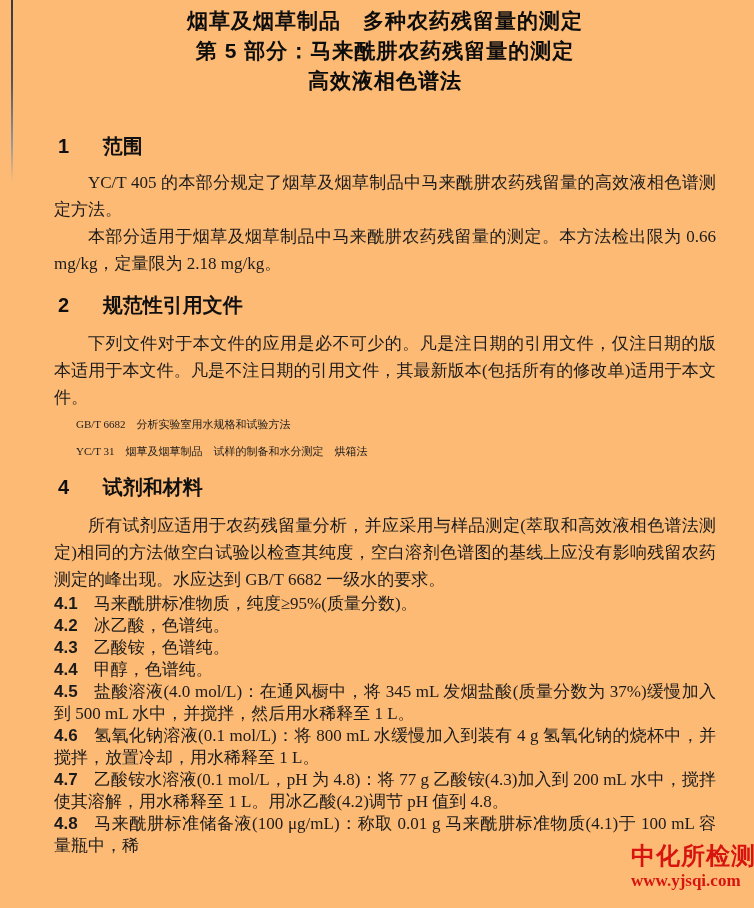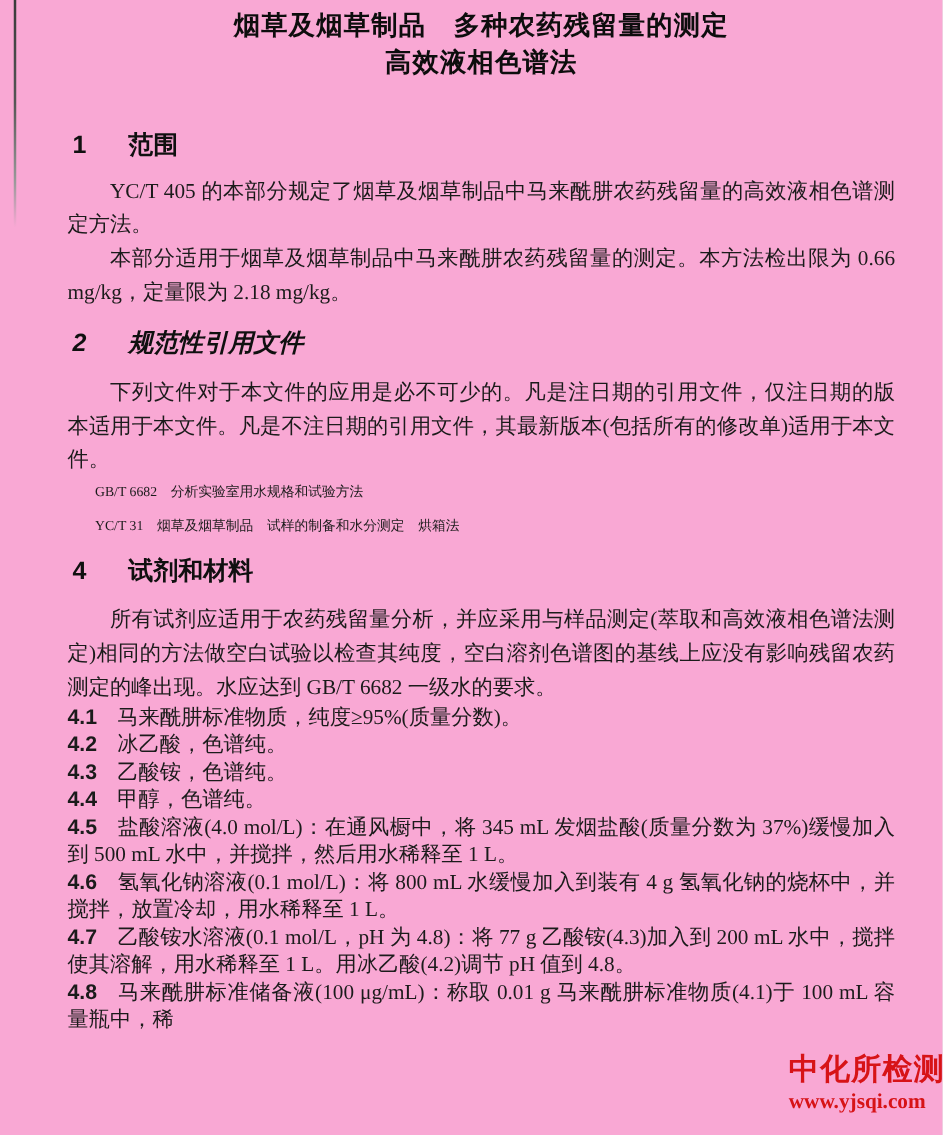--- a/index.html
+++ b/index.html
@@ -1,20 +1,20 @@
 <!DOCTYPE html>
 <html lang="zh"><head>
 <meta charset="utf-8">
 <style>
   html,body{margin:0;padding:0;background:#e9e9e9;}
   .page{
     position:relative;
     width:754px;height:908px;
     margin:0 auto;
-    background:#f9a8d4;
+    background:#fdba74;
     overflow:hidden;
     font-family:"Liberation Serif","DejaVu Serif",serif;
     color:#1b1b1b;
     box-sizing:border-box;
   }
   .content{
     position:relative;
     padding:6px 38px 0 54px;
   }
   .scan-line{
@@ -34,21 +34,21 @@
   h2.sec-h{
     font-family:"Liberation Sans","DejaVu Sans",sans-serif;
     font-weight:bold;
     font-size:20px;
     line-height:21px;
     color:#101010;
     margin:4px;
   }
   .sec-num{margin-right:1.4em;}
   #sec1 h2{margin-top:40px;margin-bottom:12px;}
-  #sec2 h2{margin-top:18px;margin-bottom:14px;font-style:italic;}
+  #sec2 h2{margin-top:18px;margin-bottom:14px;}
   #sec3 h2{margin-top:14px;margin-bottom:12px;}
   #sec4 h2{margin-top:12px;margin-bottom:14px;}
   p.para{
     margin:0;
     font-size:17px;
     line-height:27px;
     text-indent:2em;
     text-align:justify;
   }
   p.ref{
@@ -97,20 +97,21 @@
 </head>
 <body>
 
 <div class="page">
   <div class="scan-line"></div>
 
   <div class="content">
 
     <header class="doc-title">
       <div>烟草及烟草制品　多种农药残留量的测定</div>
+      <div>第 5 部分：马来酰肼农药残留量的测定</div>
       <div>高效液相色谱法</div>
     </header>
 
     <section id="sec1">
       <h2 class="sec-h">
         <span class="sec-num">1</span>
         <span>范围</span>
       </h2>
       <p class="para">YC/T 405 的本部分规定了烟草及烟草制品中马来酰肼农药残留量的高效液相色谱测定方法。</p>
       <p class="para">本部分适用于烟草及烟草制品中马来酰肼农药残留量的测定。本方法检出限为 0.66 mg/kg，定量限为 2.18 mg/kg。</p>

